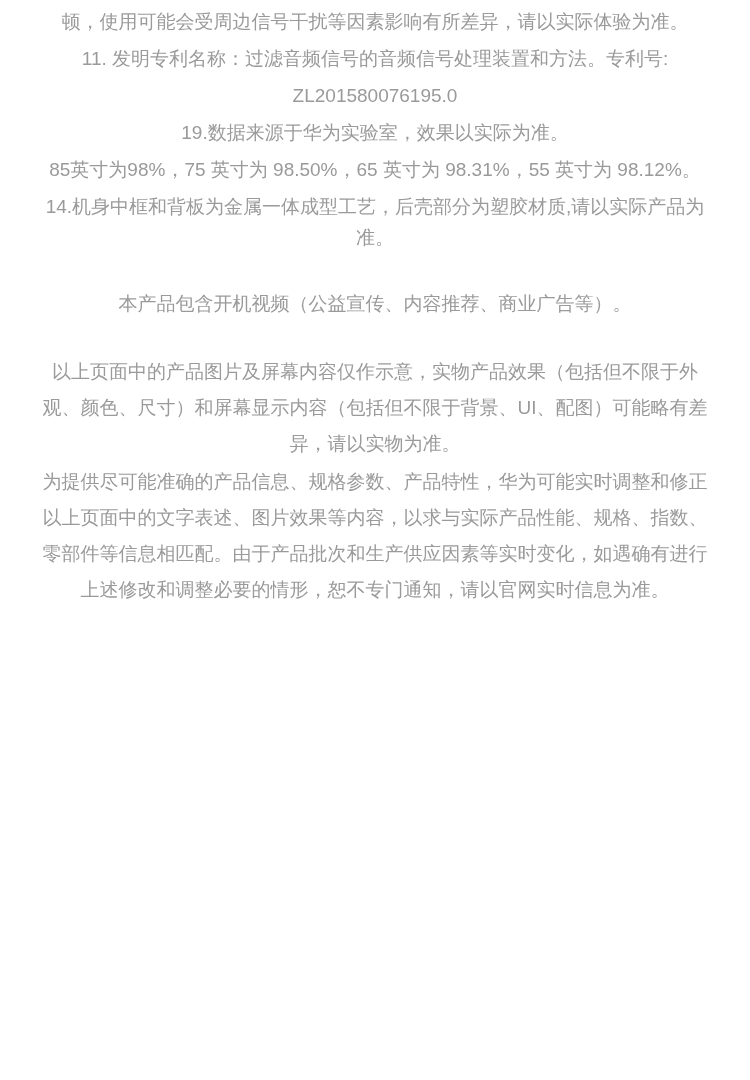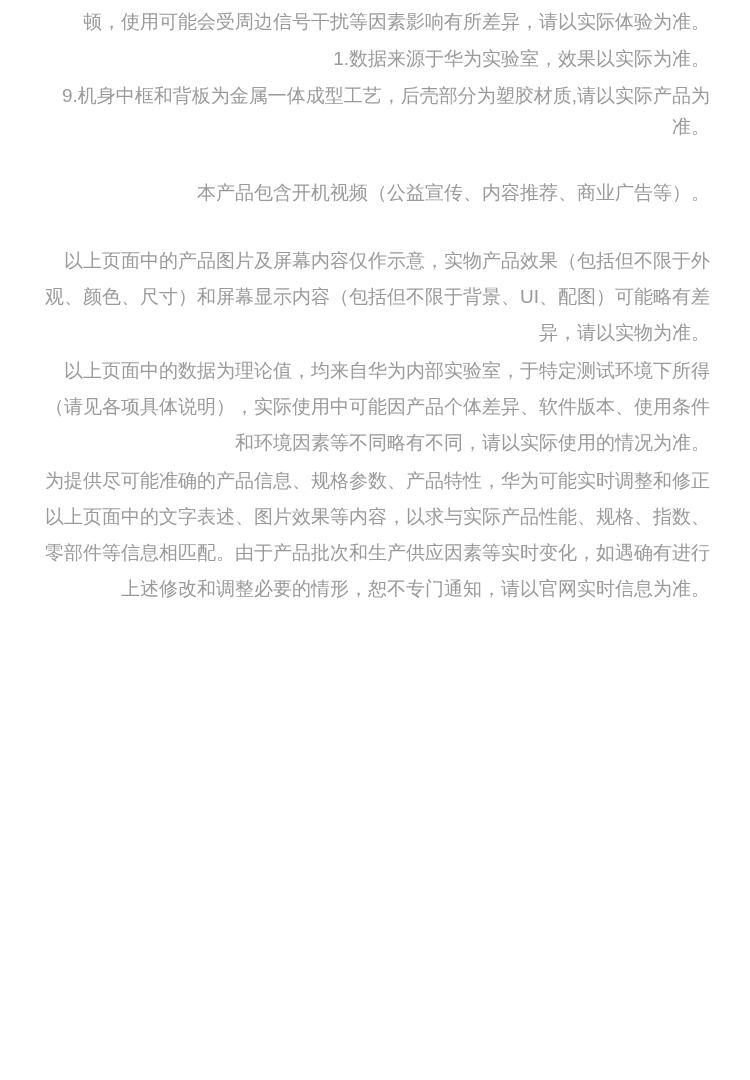--- a/index.html
+++ b/index.html
@@ -11,21 +11,21 @@
     position: relative;
     width: 750px;
     height: 1080px;
     box-sizing: border-box;
     padding: 6px 40px 0 40px;
     background: #ffffff;
     color: #9a9a9a;
     font-family: "Liberation Sans", sans-serif;
     font-size: 19px;
     overflow: hidden;
-    text-align: right;
+    text-align: center;
   }
   .footnote {
     margin: 0 0 6px 0;
     line-height: 31px;
   }
   .notice {
     margin: 33px 0 12px 0;
     line-height: 36px;
   }
   .disclaimers {
@@ -36,25 +36,27 @@
     line-height: 36px;
   }
 </style>
 </head>
 <body>
 
 <div class="page">
 
   <section>
     <p class="footnote">顿，使用可能会受周边信号干扰等因素影响有所差异，请以实际体验为准。</p>
-    <p class="footnote">1.数据来源于华为实验室，效果以实际为准。</p>
-    <p class="footnote">9.机身中框和背板为金属一体成型工艺，后壳部分为塑胶材质,请以实际产品为准。</p>
+    <p class="footnote">11. 发明专利名称：过滤音频信号的音频信号处理装置和方法。专利号:</p>
+    <p class="footnote">ZL201580076195.0</p>
+    <p class="footnote">19.数据来源于华为实验室，效果以实际为准。</p>
+    <p class="footnote">85英寸为98%，75 英寸为 98.50%，65 英寸为 98.31%，55 英寸为 98.12%。</p>
+    <p class="footnote">14.机身中框和背板为金属一体成型工艺，后壳部分为塑胶材质,请以实际产品为准。</p>
   </section>
 
   <p class="notice">本产品包含开机视频（公益宣传、内容推荐、商业广告等）。</p>
 
   <section class="disclaimers">
     <p class="disclaimer">以上页面中的产品图片及屏幕内容仅作示意，实物产品效果（包括但不限于外观、颜色、尺寸）和屏幕显示内容（包括但不限于背景、UI、配图）可能略有差异，请以实物为准。</p>
-    <p class="disclaimer">以上页面中的数据为理论值，均来自华为内部实验室，于特定测试环境下所得（请见各项具体说明），实际使用中可能因产品个体差异、软件版本、使用条件和环境因素等不同略有不同，请以实际使用的情况为准。</p>
     <p class="disclaimer">为提供尽可能准确的产品信息、规格参数、产品特性，华为可能实时调整和修正以上页面中的文字表述、图片效果等内容，以求与实际产品性能、规格、指数、零部件等信息相匹配。由于产品批次和生产供应因素等实时变化，如遇确有进行上述修改和调整必要的情形，恕不专门通知，请以官网实时信息为准。</p>
   </section>
 
 </div>
 
 </body></html>

